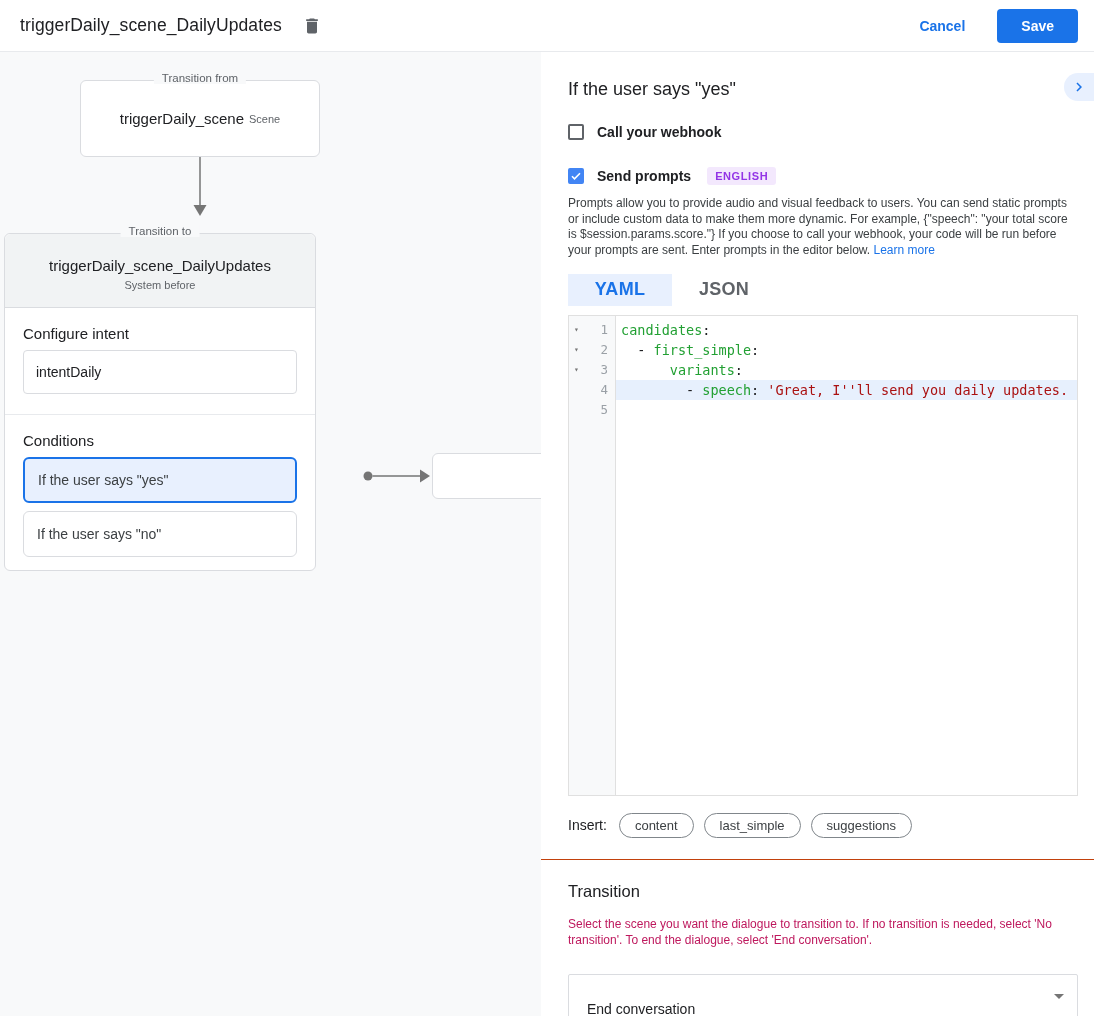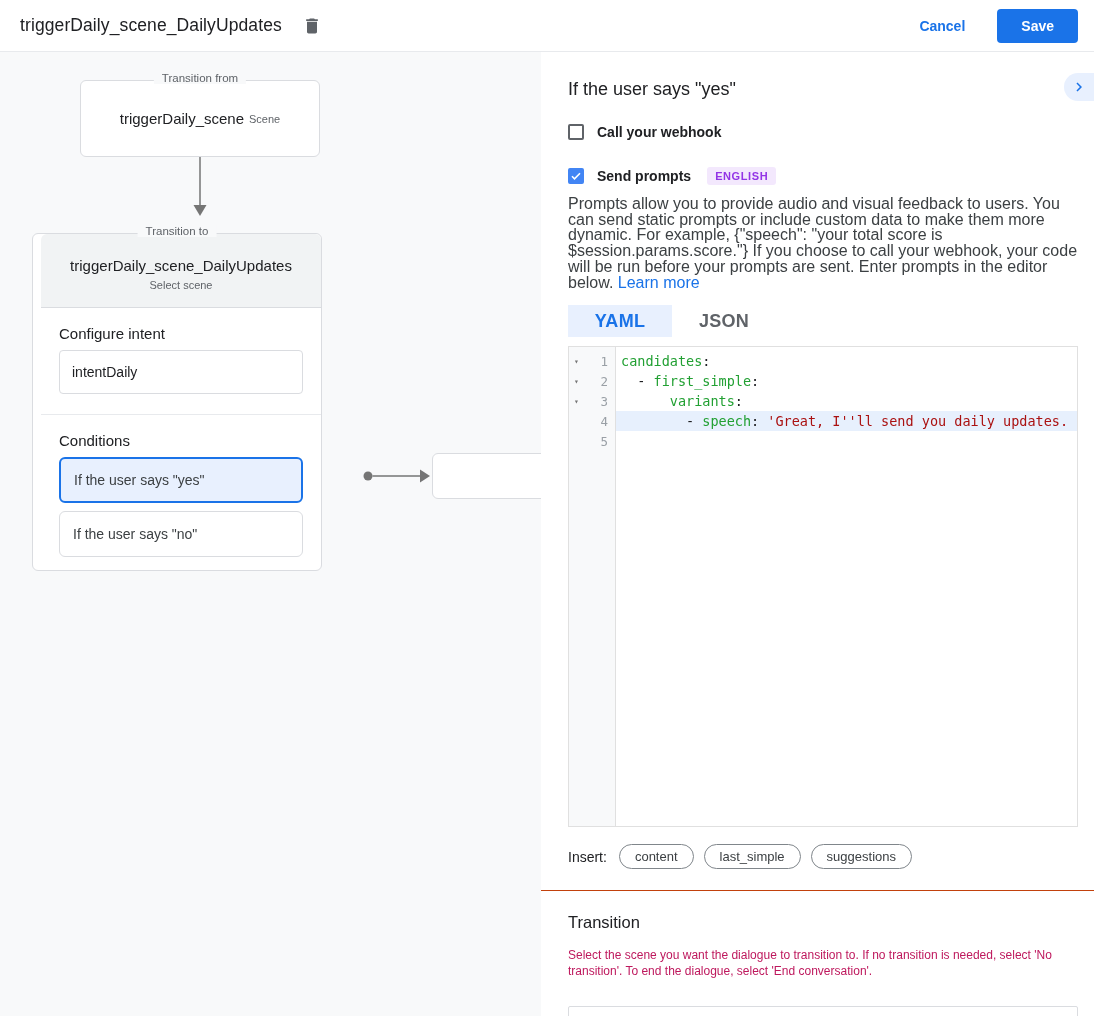--- a/index.html
+++ b/index.html
@@ -25,21 +25,21 @@
 
   
   .scene-card { position:absolute; background:#fff; border:1px solid #dadce0; border-radius:6px; }
   .legend { position:absolute; top:-9px; left:50%; transform:translateX(-50%);
     background:#f8f9fa; padding:0 8px; font-size:11.5px; color:#5f6368; white-space:nowrap; }
   .from-card { left:80px; top:28px; width:240px; height:77px;
     display:flex; flex-direction:row; align-items:center; justify-content:center; gap:5px; }
   .card-title { font-size:15px; color:#202124; }
   .card-sub { font-size:11px; color:#5f6368; }
 
-  .to-card { left:32px; top:181px; width:290px; height:338px;padding-left:8px; }
+  .to-card { left:4px; top:181px; width:312px; height:338px; }
   .to-card-header { height:74px; background:#f1f3f4; border-bottom:1px solid #dadce0;
     border-radius:6px 6px 0 0; display:flex; flex-direction:column; align-items:center;
     justify-content:center; gap:5px; padding-top:6px; }
   .card-section { padding:17px 18px 0 18px; }
   .section-label { font-size:15px; color:#202124; margin-bottom:8px; }
   .intent-box { height:44px; border:1px solid #dadce0; border-radius:4px; background:#fff;
     display:flex; align-items:center; padding:0 12px; font-size:14px; color:#202124; cursor:pointer; }
   .card-divider { border-top:1px solid #e8eaed; margin-top:20px; }
   .cond-item { height:46px; border:1px solid #dadce0; border-radius:6px; background:#fff;
     display:flex; align-items:center; padding:0 13px; font-size:14px; color:#3c4043;
@@ -55,21 +55,21 @@
     display:flex; align-items:center; justify-content:center; }
   .check-row { display:flex; align-items:center; gap:13px; }
   .row-webhook { margin-top:24px; }
   .row-prompts { margin-top:27px; }
   .cbx { width:16px; height:16px; border:2px solid #5f6368; border-radius:2px; background:#fff;
     cursor:pointer; flex:none; }
   .cbx.checked { border-color:#4285f4; background:#4285f4; display:flex; align-items:center; justify-content:center; }
   .check-label { font-size:14px; font-weight:bold; color:#202124; }
   .lang-badge { background:#f3e8fd; color:#9334e6; font-size:11px; font-weight:bold;
     letter-spacing:.6px; padding:3px 8px; border-radius:3px; margin-left:3px; }
-  .prompts-desc { margin-top:11px; font-size:16px; line-height:15.7px; color:#3c4043; max-width:512px; }
+  .prompts-desc { margin-top:11px; font-size:12px; line-height:15.7px; color:#3c4043; max-width:512px; }
   .learn-more { color:#1a73e8; text-decoration:none; cursor:pointer; }
 
   .tabs { display:flex; margin-top:15px; }
   .tab { width:104px; height:32px; display:flex; align-items:center; justify-content:center;
     font-size:18px; font-weight:bold; color:#5f6368; cursor:pointer; letter-spacing:.3px; }
   .tab.selected { background:#e8f0fe; color:#1a73e8; }
 
   
   .editor { margin-top:9px; height:481px; border:1px solid #e0e0e0; background:#fff;
     display:flex; overflow:hidden; font-family:"DejaVu Sans Mono","Liberation Mono",monospace; }
@@ -134,21 +134,21 @@
     <div class="scene-card from-card">
       <span class="legend">Transition from</span>
       <span class="card-title">triggerDaily_scene</span>
       <span class="card-sub">Scene</span>
     </div>
 
     <div class="scene-card to-card">
       <span class="legend">Transition to</span>
       <div class="to-card-header">
         <span class="card-title">triggerDaily_scene_DailyUpdates</span>
-        <span class="card-sub">Select scene</span>
+        <span class="card-sub">System before</span>
       </div>
       <div class="card-section">
         <div class="section-label">Configure intent</div>
         <div class="intent-box">intentDaily</div>
       </div>
       <div class="card-divider"></div>
       <div class="card-section">
         <div class="section-label">Conditions</div>
         <div class="cond-item selected">If the user says "yes"</div>
         <div class="cond-item">If the user says "no"</div>

